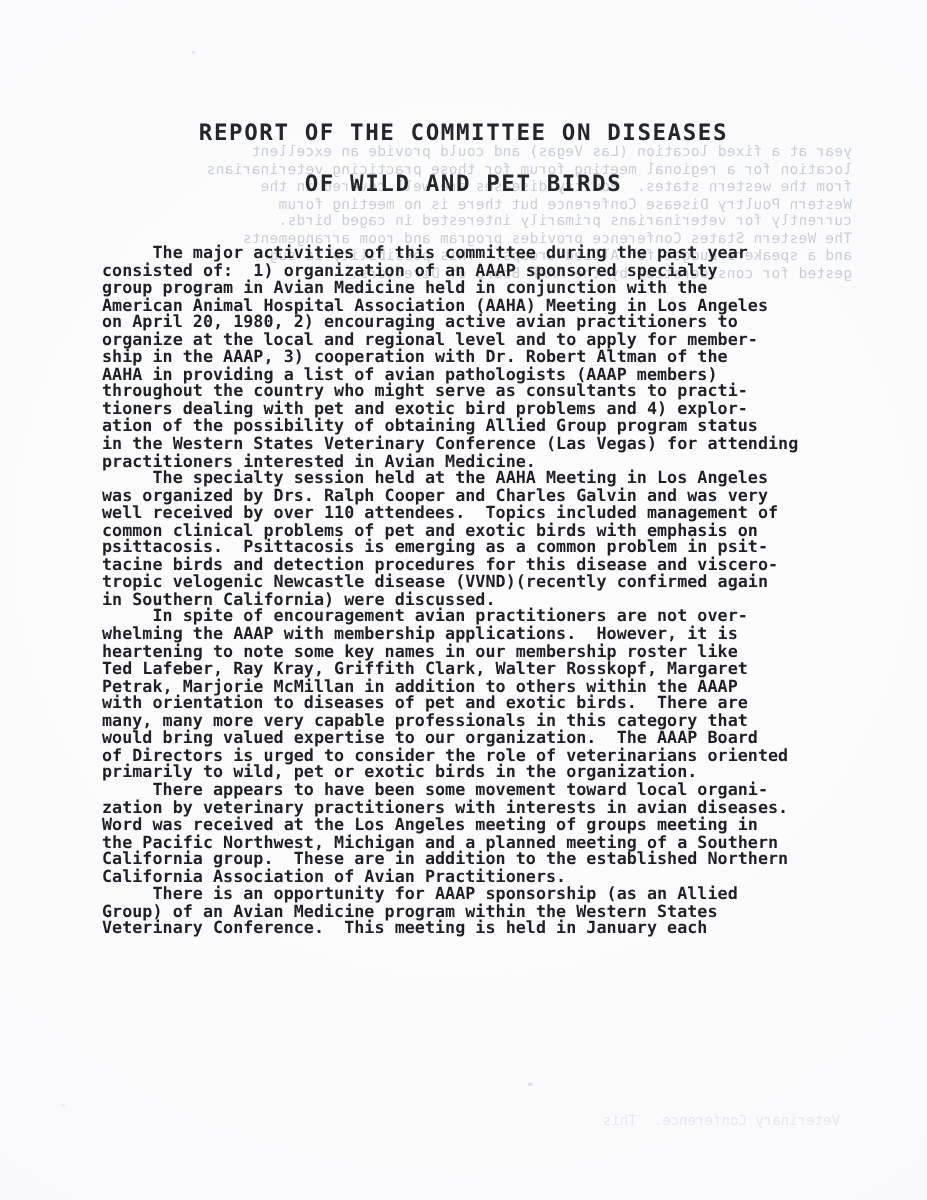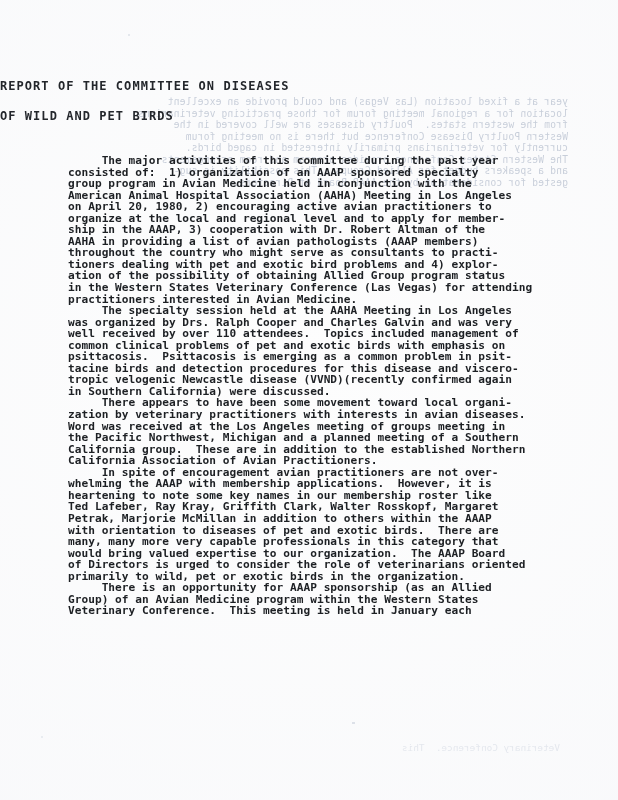--- a/index.html
+++ b/index.html
@@ -64,23 +64,23 @@
 
   
   #content {
     position: absolute;
     left: 0;
     top: 0;
     width: 618px;
   }
 
   .title-block {
-    text-align: left;
+    text-align: center;
     color: #23262b;
-    font-size: 12px;
+    font-size: 15px;
     letter-spacing: 1.05px;
     font-weight: 700;
     white-space: pre;
   }
 
   .title-line-1 { margin-top: 79px; }
   .title-line-2 { margin-top: 16px; }
   .title-line-3 { margin-top: 16px; letter-spacing: 1.0px; }
 
   .body-block {
@@ -153,36 +153,36 @@
 
     <div class="body-block para">     The specialty session held at the AAHA Meeting in Los Angeles
 was organized by Drs. Ralph Cooper and Charles Galvin and was very
 well received by over 110 attendees.  Topics included management of
 common clinical problems of pet and exotic birds with emphasis on
 psittacosis.  Psittacosis is emerging as a common problem in psit-
 tacine birds and detection procedures for this disease and viscero-
 tropic velogenic Newcastle disease (VVND)(recently confirmed again
 in Southern California) were discussed.</div>
 
-    <div class="body-block para">     There appears to have been some movement toward local organi-
-zation by veterinary practitioners with interests in avian diseases.
-Word was received at the Los Angeles meeting of groups meeting in
-the Pacific Northwest, Michigan and a planned meeting of a Southern
-California group.  These are in addition to the established Northern
-California Association of Avian Practitioners.</div>
-
     <div class="body-block para">     In spite of encouragement avian practitioners are not over-
 whelming the AAAP with membership applications.  However, it is
 heartening to note some key names in our membership roster like
 Ted Lafeber, Ray Kray, Griffith Clark, Walter Rosskopf, Margaret
 Petrak, Marjorie McMillan in addition to others within the AAAP
 with orientation to diseases of pet and exotic birds.  There are
 many, many more very capable professionals in this category that
 would bring valued expertise to our organization.  The AAAP Board
 of Directors is urged to consider the role of veterinarians oriented
 primarily to wild, pet or exotic birds in the organization.</div>
 
+    <div class="body-block para">     There appears to have been some movement toward local organi-
+zation by veterinary practitioners with interests in avian diseases.
+Word was received at the Los Angeles meeting of groups meeting in
+the Pacific Northwest, Michigan and a planned meeting of a Southern
+California group.  These are in addition to the established Northern
+California Association of Avian Practitioners.</div>
+
     <div class="body-block para">     There is an opportunity for AAAP sponsorship (as an Allied
 Group) of an Avian Medicine program within the Western States
 Veterinary Conference.  This meeting is held in January each</div>
 
   </div>
 </div>
 
 </body></html>

